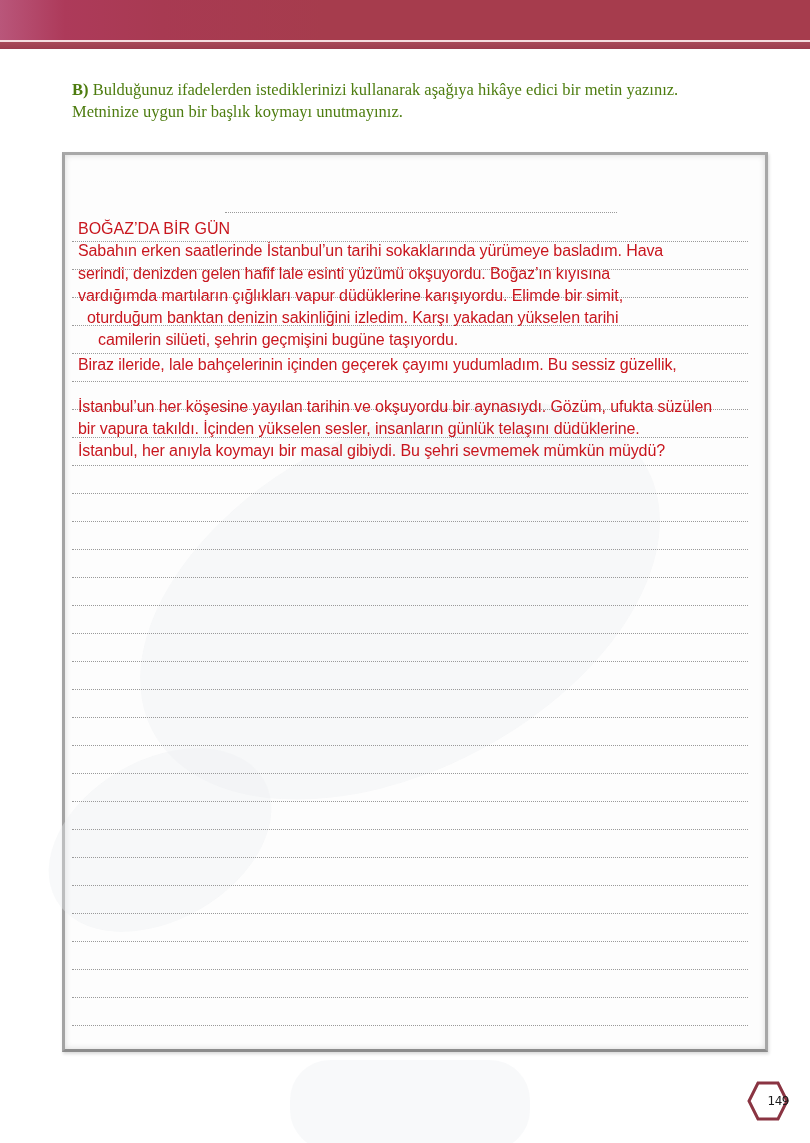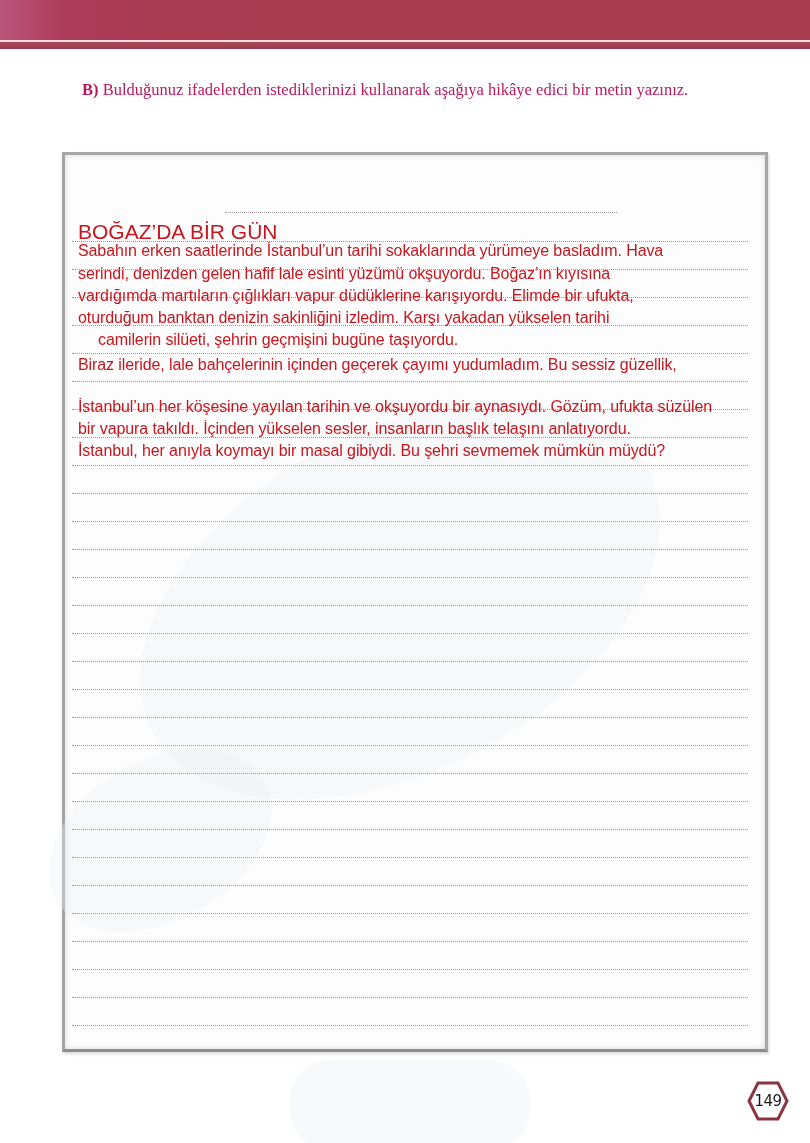--- a/index.html
+++ b/index.html
@@ -27,26 +27,26 @@
       background: #f4dde0;
     }
     .top-band-bottom {
       position: absolute;
       left: 0; top: 42px;
       width: 810px; height: 7px;
       background: linear-gradient(180deg, #a84a5a 0%, #9b3c4e 100%);
     }
     .instruction {
       position: absolute;
-      left: 82px; top: 79px;
+      left: 72px; top: 79px;
       width: 700px;
       font-family: "Liberation Serif", serif;
       font-size: 16.5px;
       line-height: 22px;
-      color: #be185d;
+      color: #4d7c0f;
     }
     .instruction .label {
       font-weight: bold;
     }
     .writing-box {
       position: absolute;
       left: 62px; top: 152px;
       width: 706px; height: 900px;
       box-sizing: border-box;
       border: 3px solid #9e9e9e;
@@ -71,53 +71,54 @@
     .hand {
       position: absolute;
       left: 78px;
       font-family: "Liberation Sans", sans-serif;
       font-size: 16px;
       color: #c8161e;
       white-space: nowrap;
       letter-spacing: -0.1px;
     }
     .title-line {
-      font-size: 21px;
+      font-size: 16px;
       letter-spacing: 0;
     }
     .page-badge {
       position: absolute;
       left: 747px; top: 1081px;
       width: 42px; height: 40px;
     }
     .page-badge svg {
       position: absolute;
       left: 0; top: 0;
     }
     .page-number {
       position: absolute;
       left: 0; top: 0;
       width: 42px; height: 40px;
       line-height: 40px;
-      text-align: center;
+      text-align: right;
       font-family: "DejaVu Sans", sans-serif;
-      font-size: 15px;
+      font-size: 12px;
       color: #1a1a1a;
       letter-spacing: -0.5px;
     }
   </style>
 </head>
 <body>
 
 <div class="top-band"></div>
 <div class="top-band-line"></div>
 <div class="top-band-bottom"></div>
 
 <div class="instruction">
   <span class="label">B)</span><span> Bulduğunuz ifadelerden istediklerinizi kullanarak aşağıya hikâye edici bir metin yazınız.</span><br>
+  <span>Metninize uygun bir başlık koymayı unutmayınız.</span>
 </div>
 
 <div class="writing-box"></div>
 
 <div class="watermark" style="left:120px; top:430px; width:560px; height:340px; transform:rotate(-28deg);"></div>
 <div class="watermark" style="left:40px; top:760px; width:240px; height:160px; transform:rotate(-30deg);"></div>
 <div class="watermark" style="left:290px; top:1060px; width:240px; height:90px; border-radius:40px;"></div>
 
 <div id="ruled-lines">
   <div class="dotline" style="left:225px; top:212px; width:392px;"></div>
@@ -149,26 +150,26 @@
     <div class="dotline" style="left: 72px; width: 676px; top: 941px;"></div>
     <div class="dotline" style="left: 72px; width: 676px; top: 969px;"></div>
     <div class="dotline" style="left: 72px; width: 676px; top: 997px;"></div>
     <div class="dotline" style="left: 72px; width: 676px; top: 1025px;"></div>
   </div>
 
 <div>
   <div class="hand title-line" style="top:220px;">BOĞAZ’DA BİR GÜN</div>
   <div class="hand" style="top:242px;">Sabahın erken saatlerinde İstanbul’un tarihi sokaklarında yürümeye basladım. Hava</div>
   <div class="hand" style="top:265px;">serindi, denizden gelen hafif lale esinti yüzümü okşuyordu. Boğaz’ın kıyısına</div>
-  <div class="hand" style="top:287px;">vardığımda martıların çığlıkları vapur düdüklerine karışıyordu. Elimde bir ufukta,</div>
-  <div class="hand" style="top:309px;">oturduğum banktan denizin sakinliğini izledim. Karşı yakadan yükselen tarihi</div>
+  <div class="hand" style="top:287px;">vardığımda martıların çığlıkları vapur düdüklerine karışıyordu. Elimde bir simit,</div>
+  <div class="hand" style="top:309px;margin-left:9px;">oturduğum banktan denizin sakinliğini izledim. Karşı yakadan yükselen tarihi</div>
   <div class="hand" style="top:331px;margin-left:20px;">camilerin silüeti, şehrin geçmişini bugüne taşıyordu.</div>
   <div class="hand" style="top:356px;">Biraz ileride, lale bahçelerinin içinden geçerek çayımı yudumladım. Bu sessiz güzellik,</div>
   <div class="hand" style="top:398px;">İstanbul’un her köşesine yayılan tarihin ve okşuyordu bir aynasıydı. Gözüm, ufukta süzülen</div>
-  <div class="hand" style="top:420px;"> bir vapura takıldı. İçinden yükselen sesler, insanların başlık telaşını anlatıyordu.</div>
+  <div class="hand" style="top:420px;"> bir vapura takıldı. İçinden yükselen sesler, insanların günlük telaşını düdüklerine.</div>
   <div class="hand" style="top:442px;"> İstanbul, her anıyla koymayı bir masal gibiydi. Bu şehri sevmemek mümkün müydü?</div>
 </div>
 
 <div class="page-badge">
   <svg width="42" height="40" viewBox="0 0 42 40">
     <polygon points="11,2 31,2 40,20 31,38 11,38 2,20" fill="#ffffff" stroke="#8a3442" stroke-width="3"></polygon>
   </svg>
   <div class="page-number">149</div>
 </div>
 

